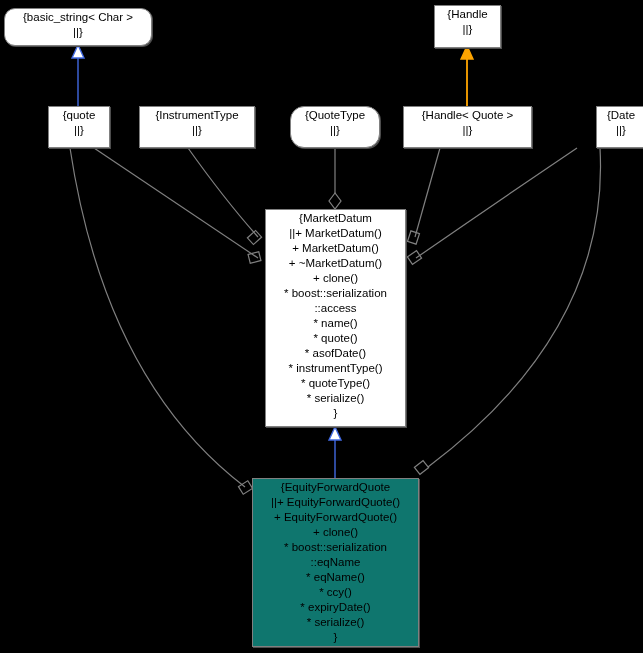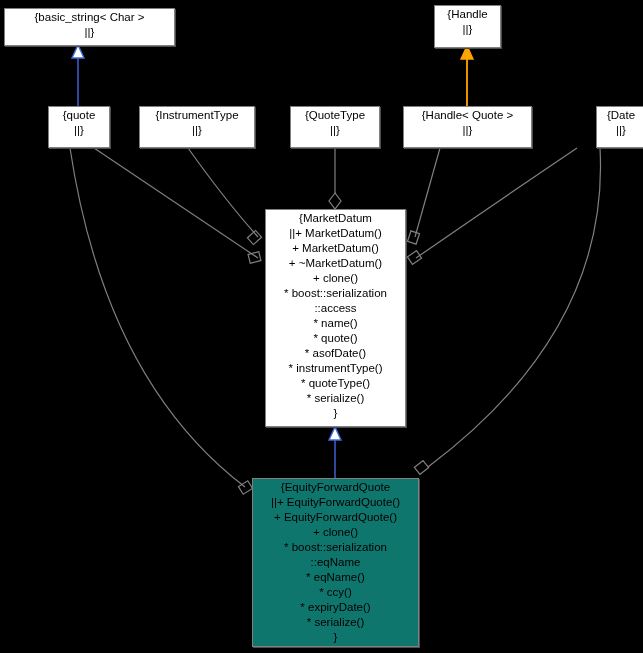--- a/index.html
+++ b/index.html
@@ -101,36 +101,36 @@
       <path d="M 70 148 Q 105 380 245 487" stroke="#808080" stroke-width="1.2" fill="none"></path>
       <rect x="240" y="483" width="11" height="9" fill="none" stroke="#808080" stroke-width="1.2" transform="rotate(-32 245.5 487.5)"></rect>
     </g>
 
     <g>
       <path d="M 600 148 Q 610 330 428 467" stroke="#808080" stroke-width="1.2" fill="none"></path>
       <rect x="416" y="463" width="11" height="9" fill="none" stroke="#808080" stroke-width="1.2" transform="rotate(-38 421.5 467.5)"></rect>
     </g>
   </svg>
 
-  <div class="node" style="left:4px;top:8px;width:171px;height:38px;">
+  <div class="node" style="left:4px;top:8px;width:148px;height:38px;border-radius:11px;">
     <div class="title">{basic_string&lt; Char &gt;</div>
     <div class="closer">||}</div>
   </div>
 
   <div class="node" style="left:48px;top:106px;width:62px;height:42px;">
     <div class="title">{quote</div>
     <div class="closer">||}</div>
   </div>
 
   <div class="node" style="left:139px;top:106px;width:116px;height:42px;">
     <div class="title">{InstrumentType</div>
     <div class="closer">||}</div>
   </div>
 
-  <div class="node" style="left:290px;top:106px;width:90px;height:42px;">
+  <div class="node" style="left:290px;top:106px;width:90px;height:42px;border-radius:14px;">
     <div class="title">{QuoteType</div>
     <div class="closer">||}</div>
   </div>
 
   <div class="node" style="left:434px;top:5px;width:67px;height:43px;">
     <div class="title">{Handle</div>
     <div class="closer">||}</div>
   </div>
 
   <div class="node" style="left:403px;top:106px;width:129px;height:42px;">

